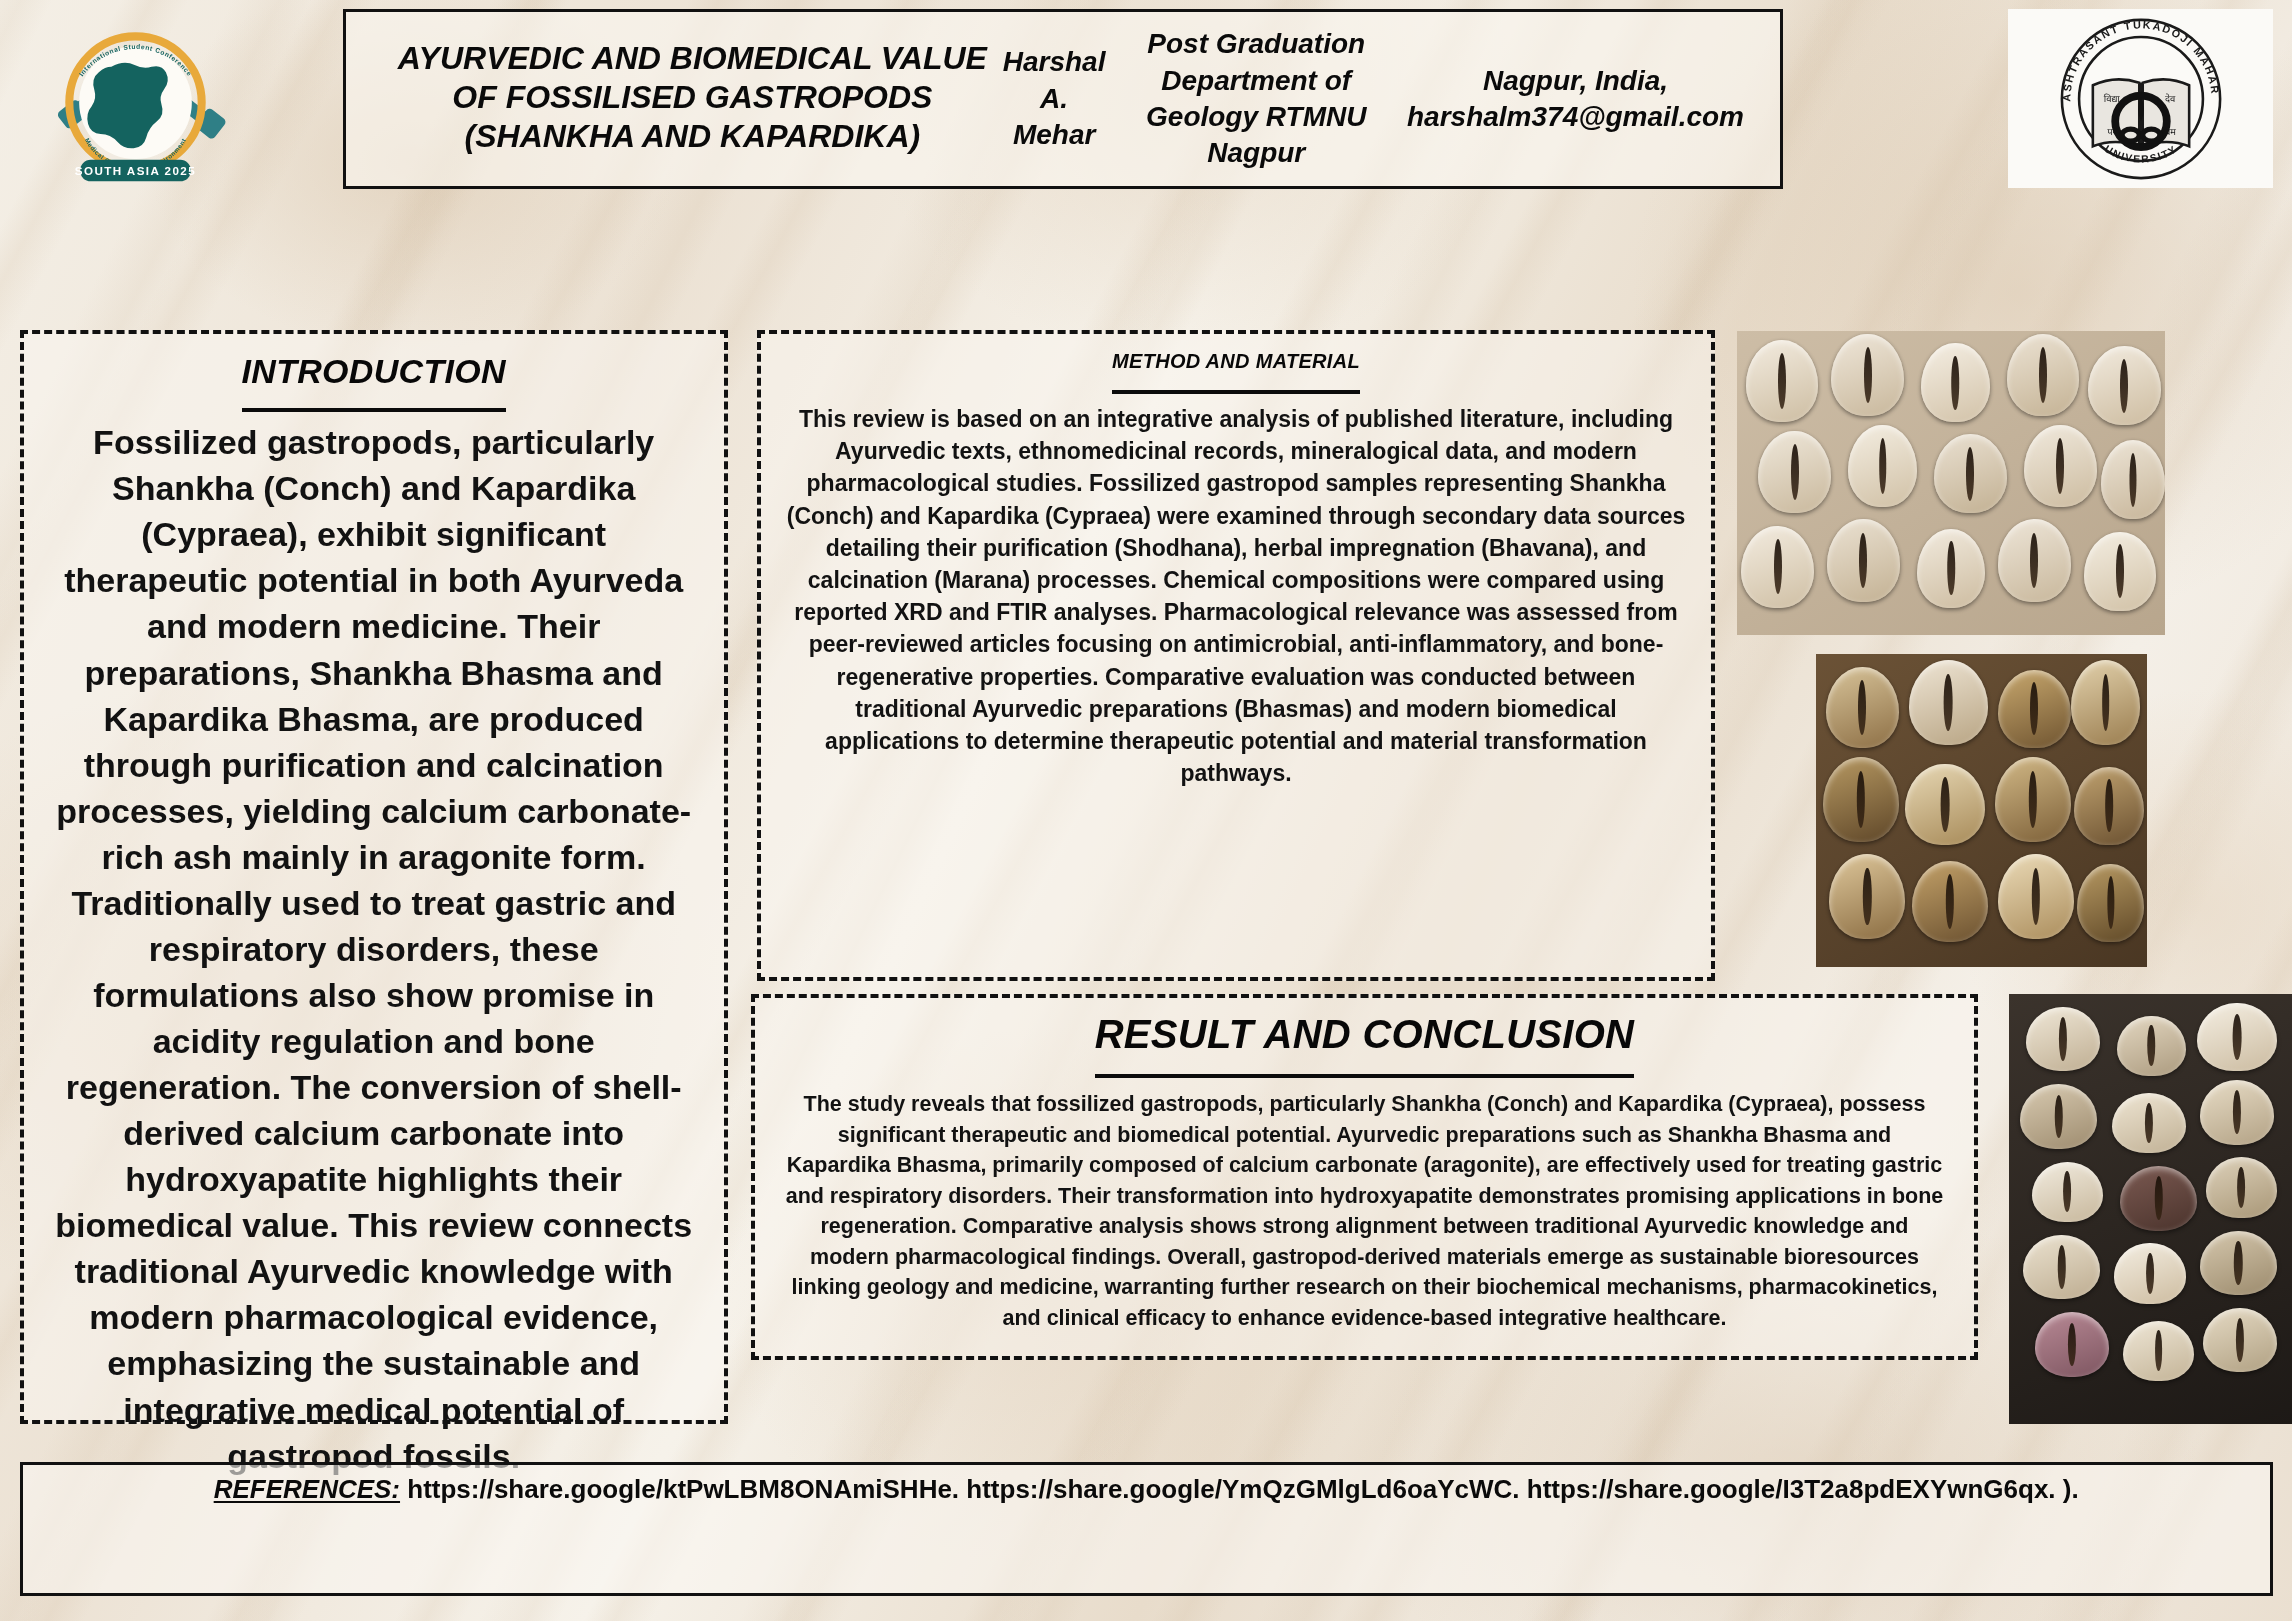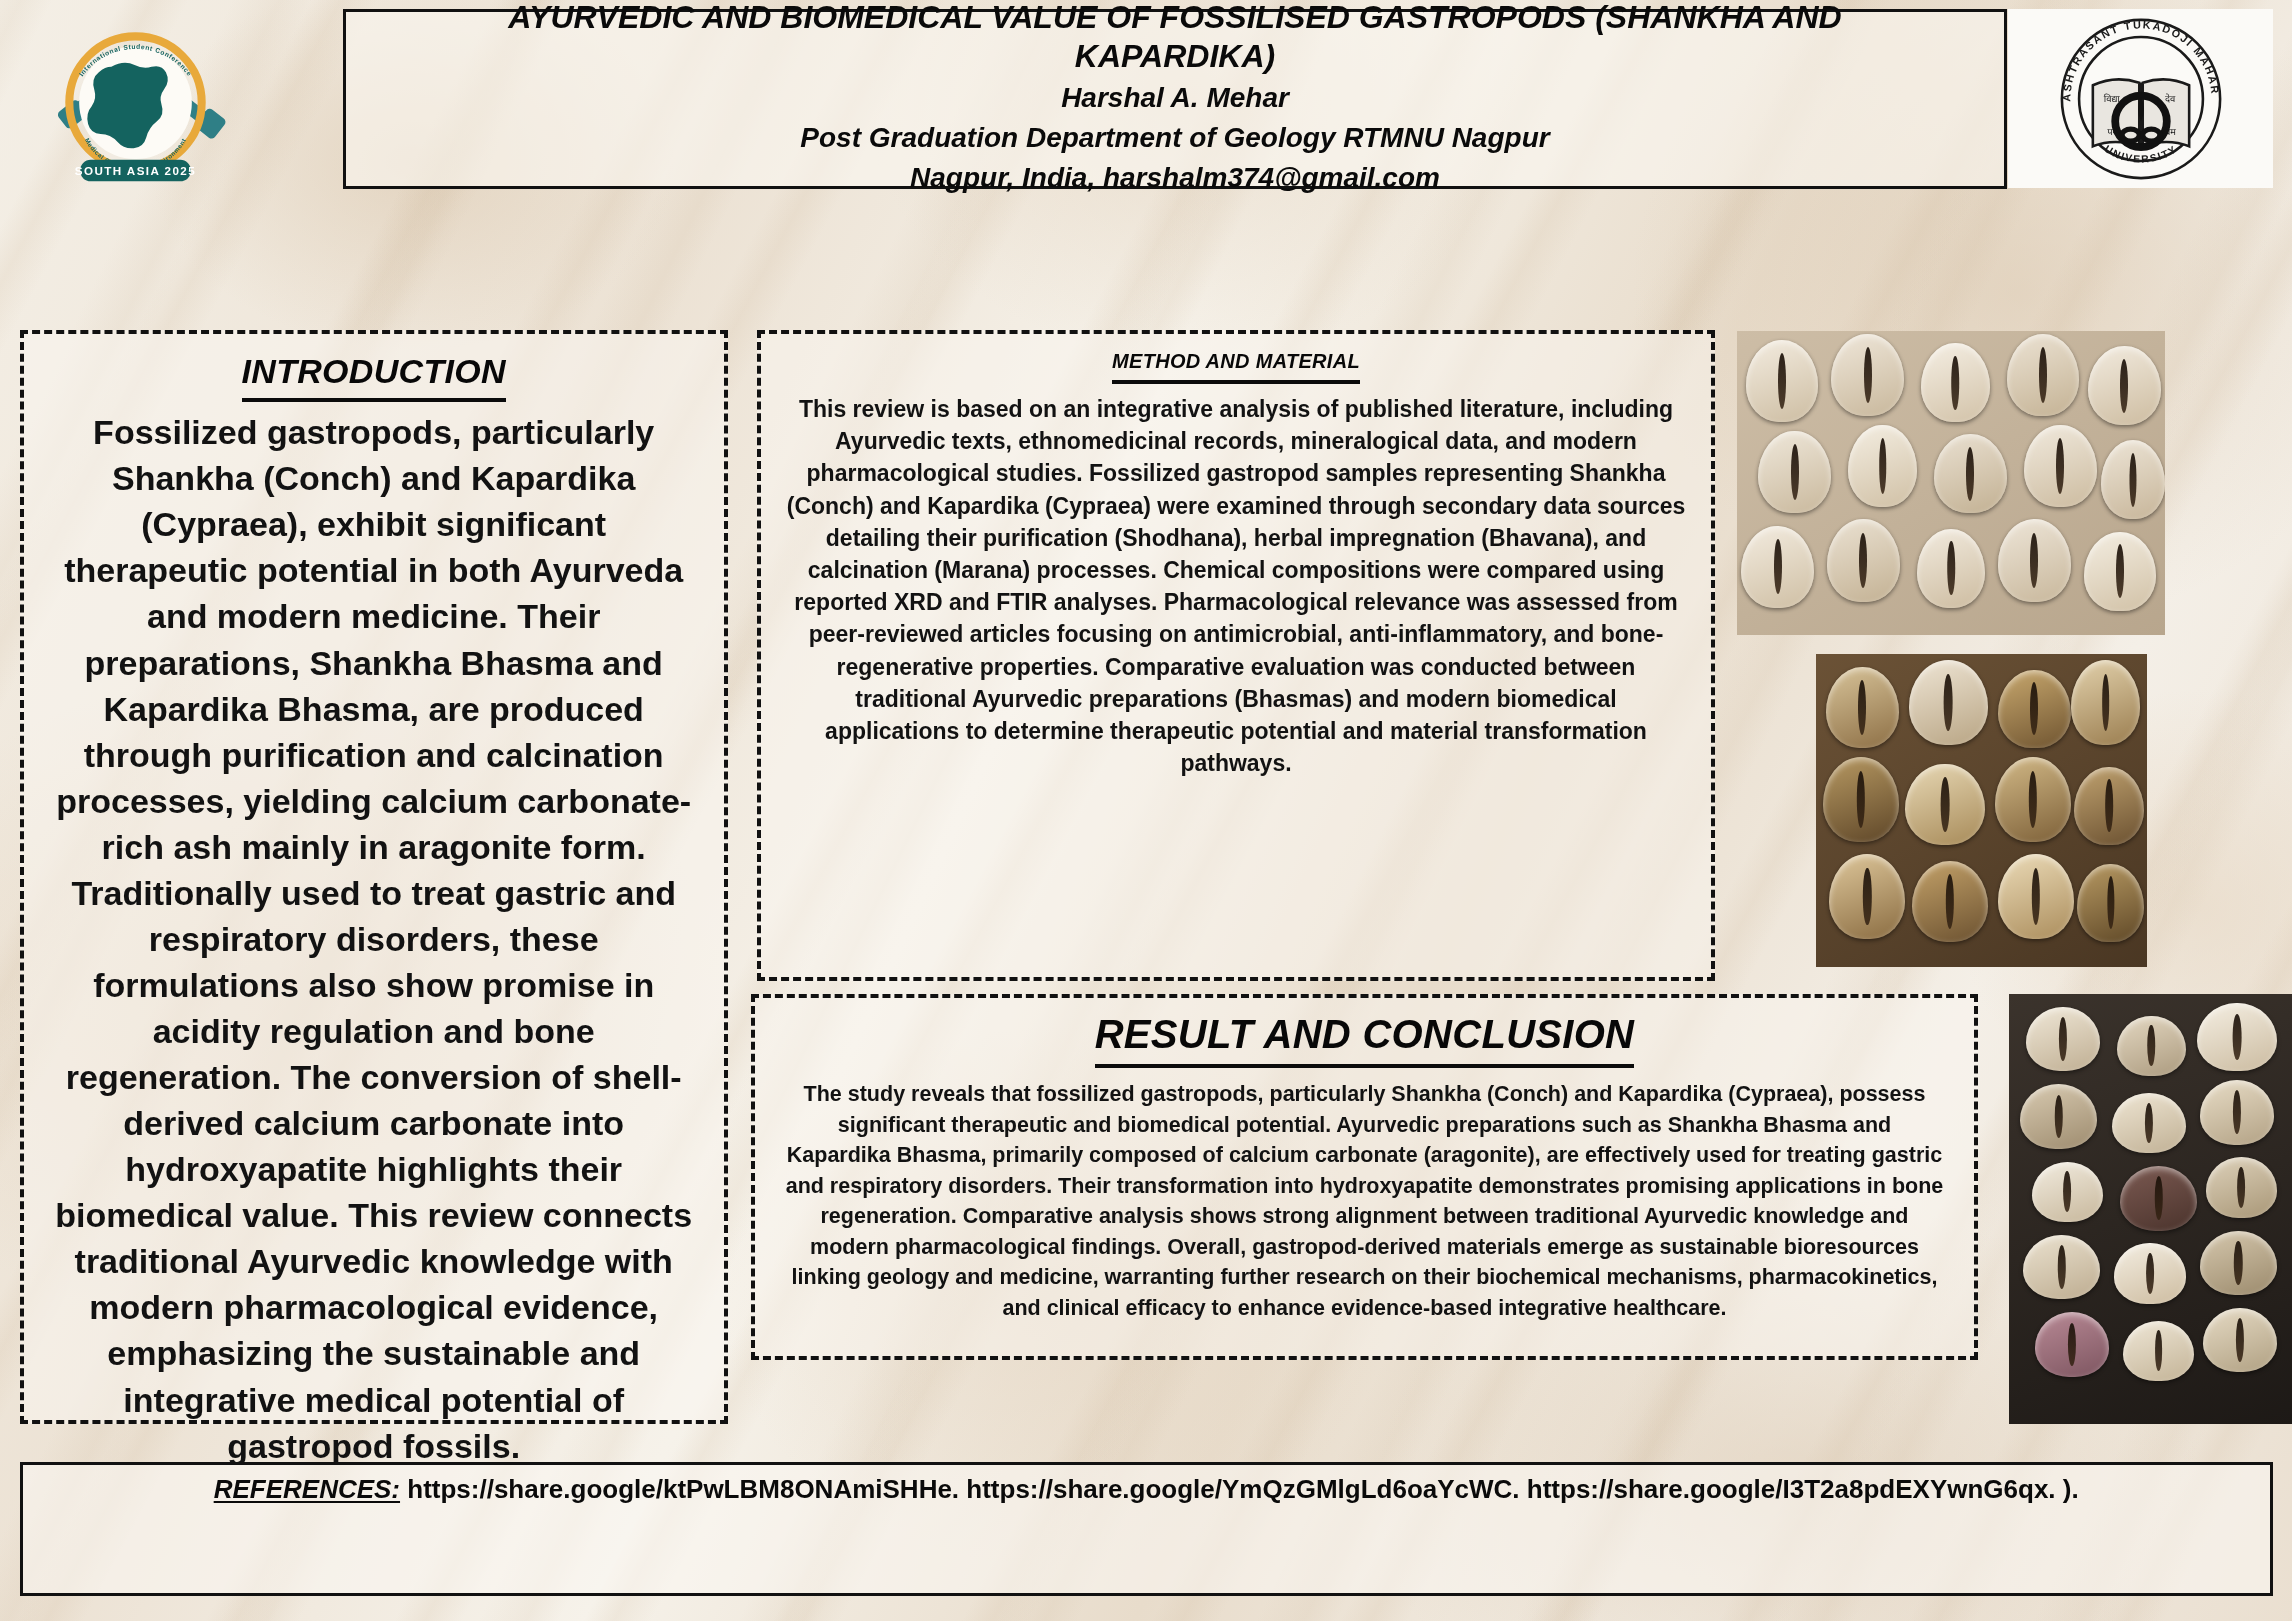--- a/index.html
+++ b/index.html
@@ -60,26 +60,26 @@
     position: absolute;
     left: 38px; top: 19.7px;
     width: 195px; height: 175px;
   }
   #conference-logo .logo-svg { width: 100%; height: 100%; display: block; }
 
   #title-box {
     position: absolute;
     left: 343px;
     top: 9px;
-    width: 1664px;
+    width: 1440px;
     height: 180px;
     border: 3.6px solid #111;
     background: rgba(250,247,241,.62);
     display: flex;
-    flex-direction: column;
+    flex-direction: row;
     align-items: center;
     justify-content: center;
     padding: 5.4px 36px 9px;
   }
   #title-box .title-main {
     font-size: 32px;
     font-weight: 700;
     font-style: italic;
     line-height: 1.22;
     text-align: center;
@@ -135,21 +135,21 @@
     padding: 14.3px 30px 9px;
     text-align: center;
   }
 
   .section-heading {
     display: inline-block;
     font-weight: 700;
     font-style: italic;
     color: #080808;
     border-bottom: 4.5px solid #0b0b0b;
-    padding-bottom: 7px;
+    padding-bottom: 17px;
     margin-bottom: 7.2px;
     letter-spacing: 0.3px;
   }
   #intro-panel .section-heading  { font-size: 34px; }
   #method-panel .section-heading { font-size: 20px; margin-bottom: 9px; }
   #result-panel .section-heading { font-size: 40px; margin-bottom: 10.7px; }
 
   .body-text { color: #121212; text-align: center; }
   #intro-panel  .body-text { font-size: 34px; font-weight: 700; line-height: 1.355; }
   #method-panel .body-text { font-size: 23px;  font-weight: 700; line-height: 1.40; }

